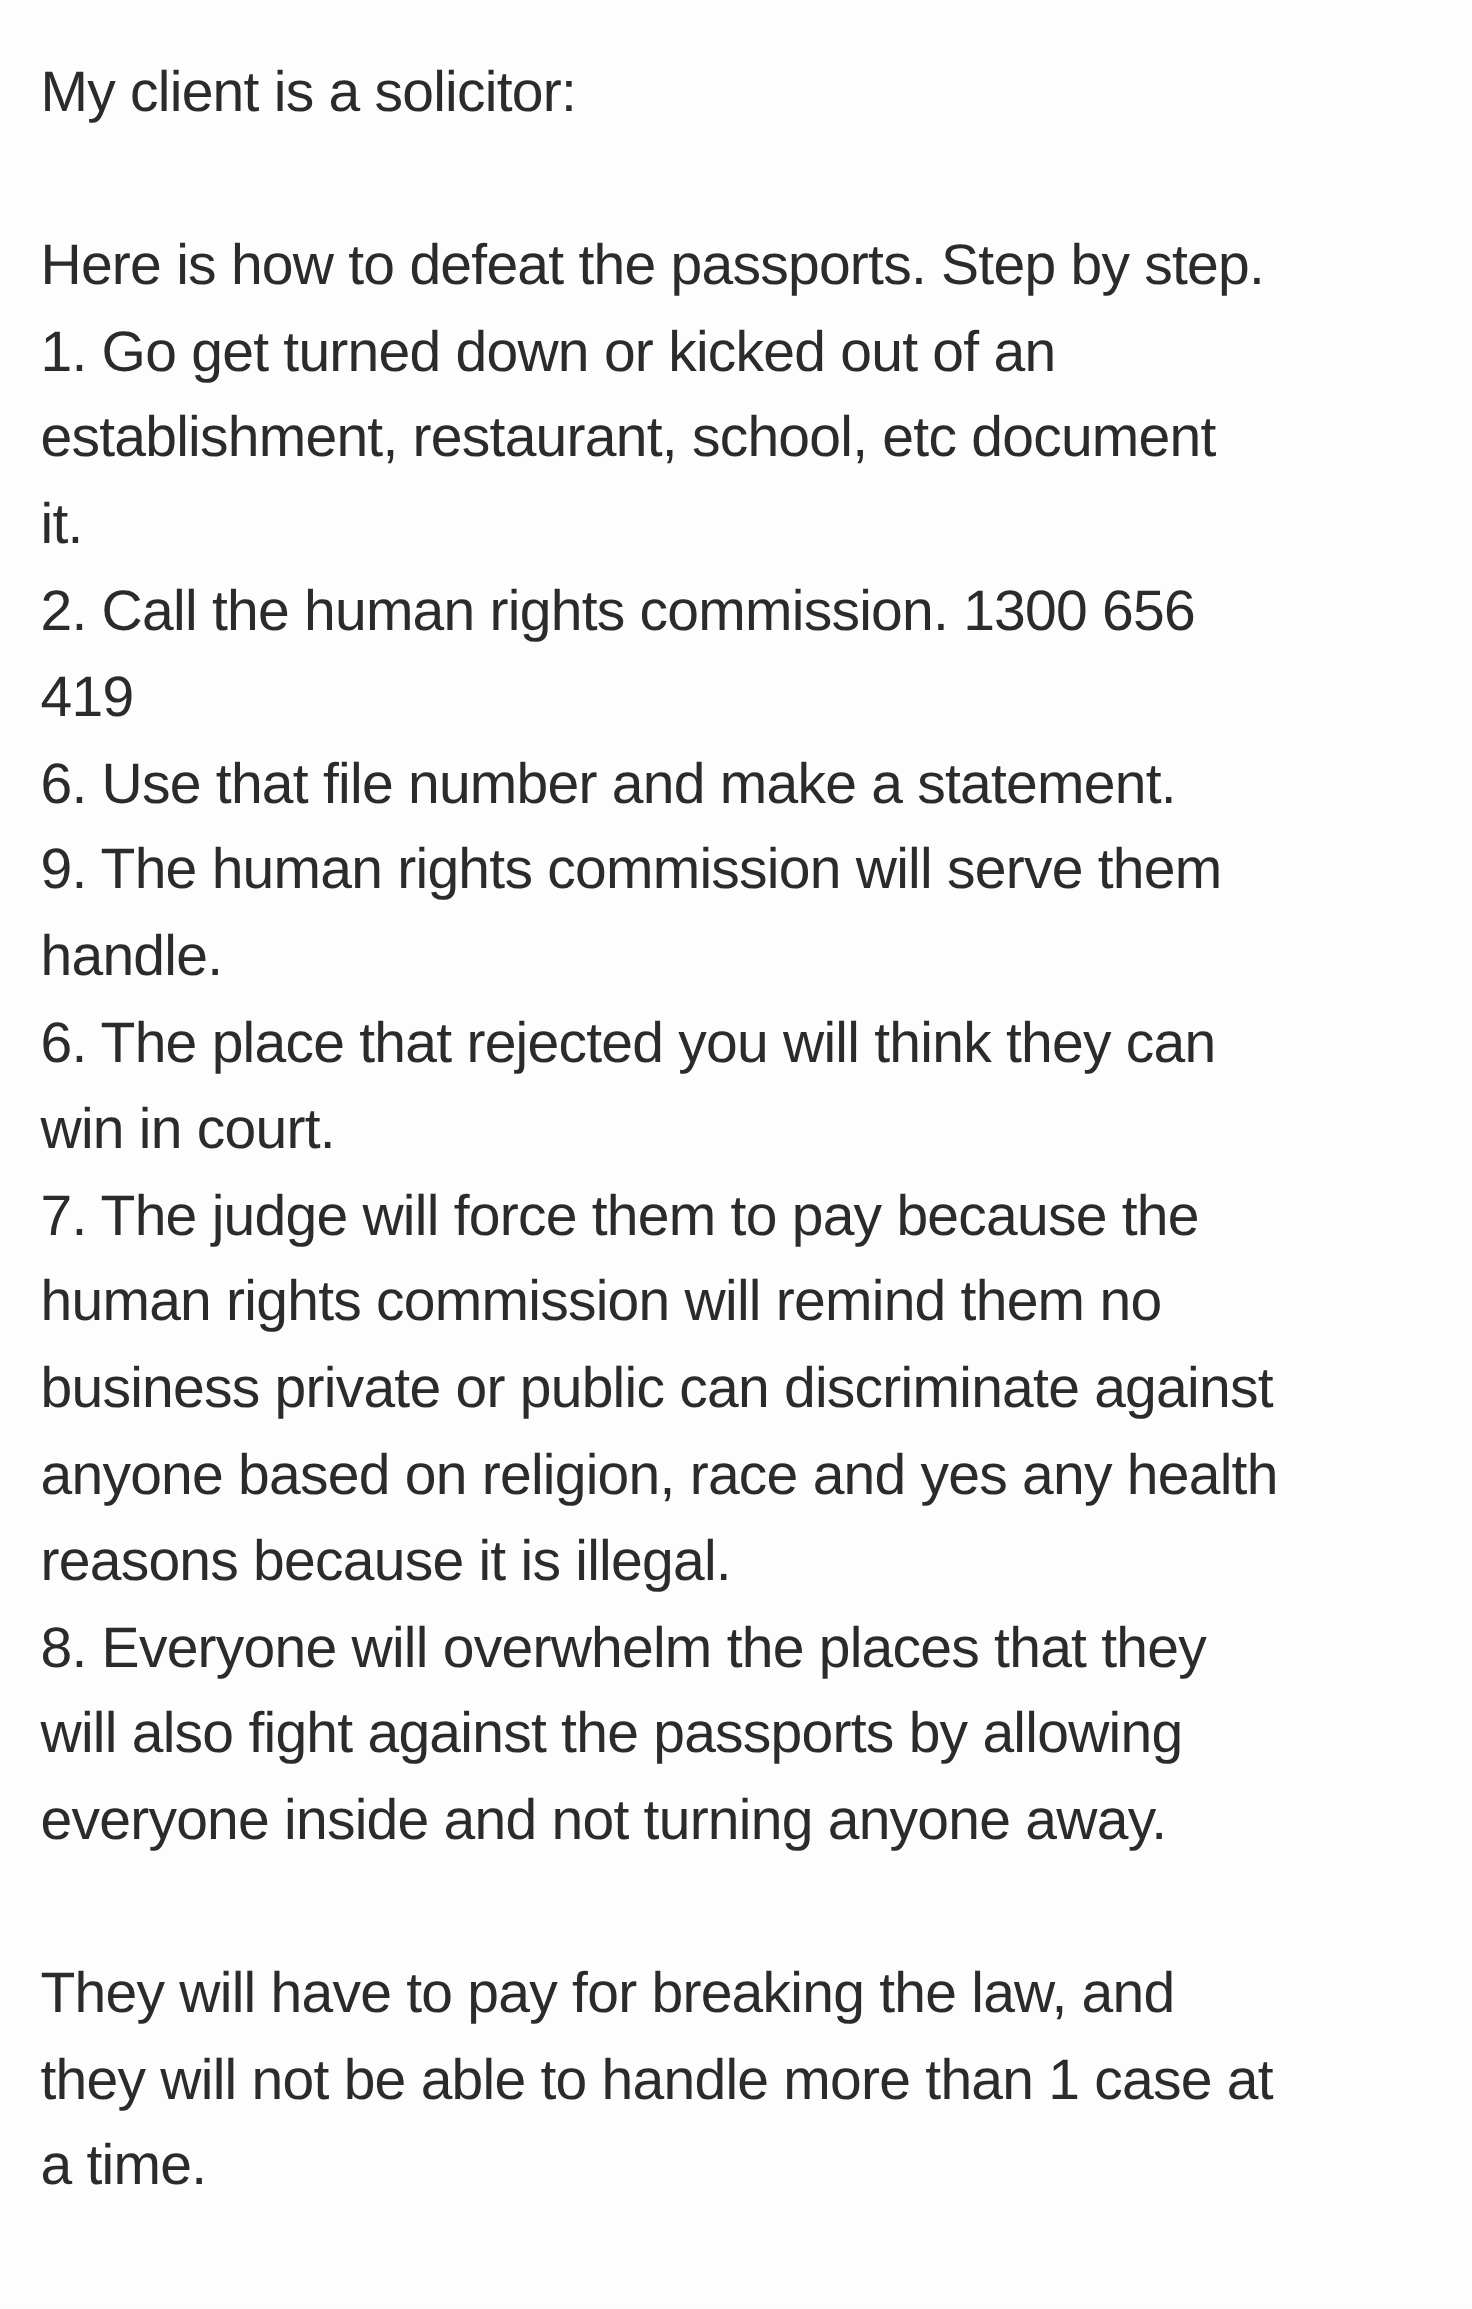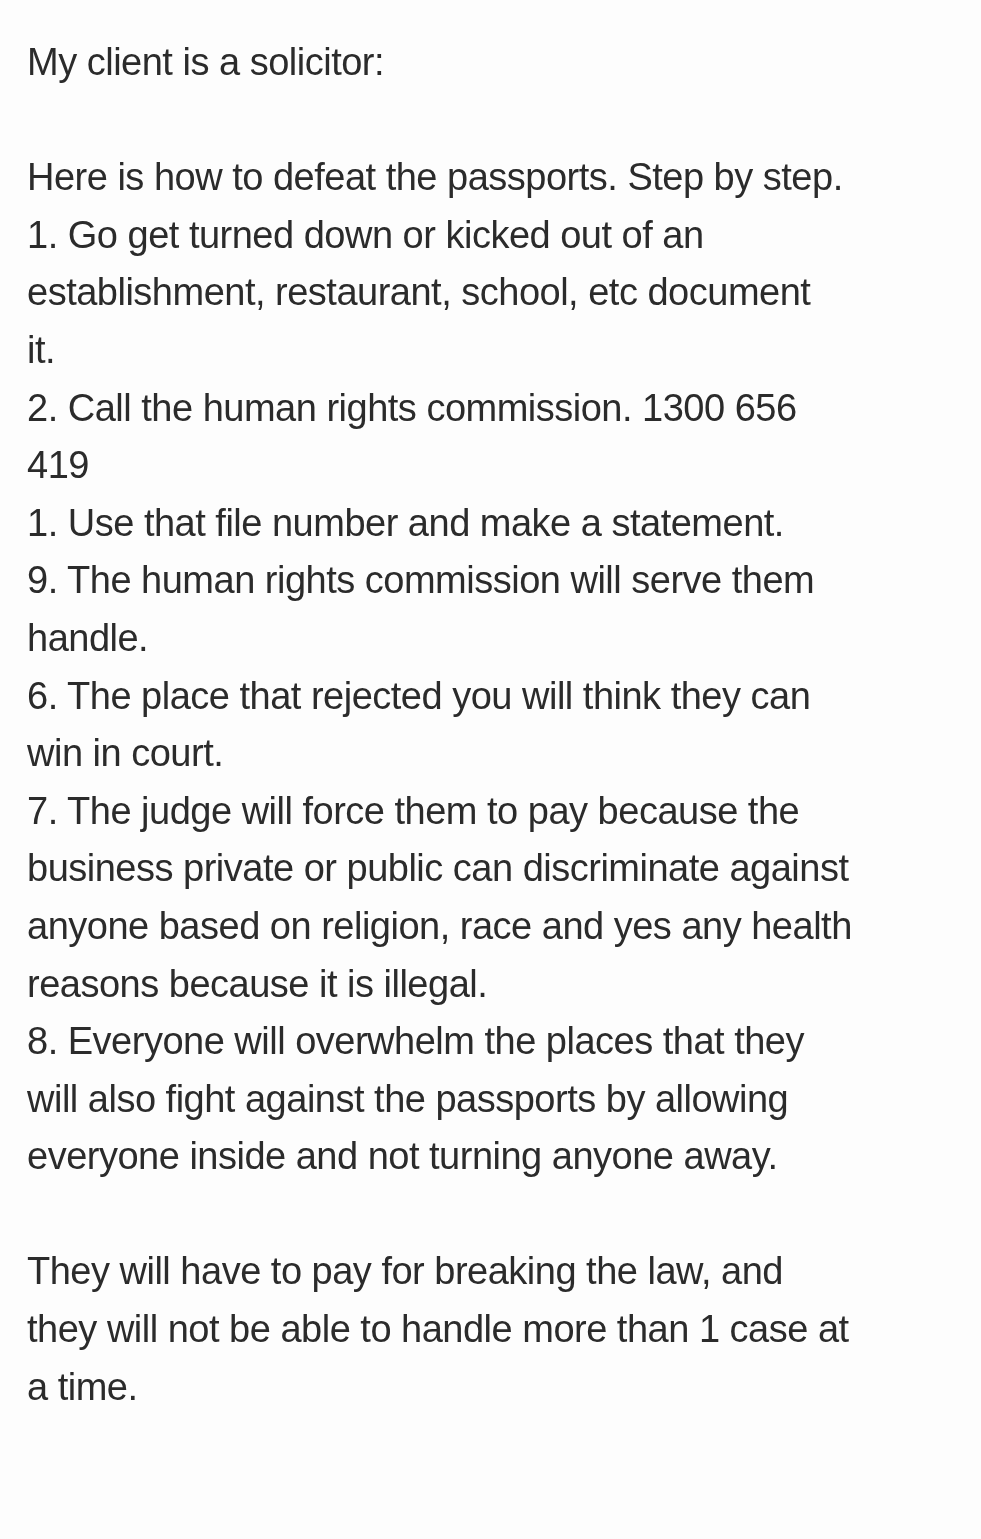--- a/index.html
+++ b/index.html
@@ -66,26 +66,27 @@
       <div class="line">My client is a solicitor:</div>
     </div>
 
     <div class="paragraph">
       <div class="line">Here is how to defeat the passports. Step by step.</div>
       <div class="line">1. Go get turned down or kicked out of an</div>
       <div class="line">establishment, restaurant, school, etc document</div>
       <div class="line">it.</div>
       <div class="line">2. Call the human rights commission. 1300 656</div>
       <div class="line">419</div>
-      <div class="line">1. Use that file number and make a statement.</div>
+      <div class="line">6. Use that file number and make a statement.</div>
       <div class="line">9. The human rights commission will serve them</div>
       <div class="line">handle.</div>
       <div class="line">6. The place that rejected you will think they can</div>
       <div class="line">win in court.</div>
       <div class="line">7. The judge will force them to pay because the</div>
+      <div class="line">human rights commission will remind them no</div>
       <div class="line">business private or public can discriminate against</div>
       <div class="line">anyone based on religion, race and yes any health</div>
       <div class="line">reasons because it is illegal.</div>
       <div class="line">8. Everyone will overwhelm the places that they</div>
       <div class="line">will also fight against the passports by allowing</div>
       <div class="line">everyone inside and not turning anyone away.</div>
     </div>
 
     <div class="paragraph">
       <div class="line">They will have to pay for breaking the law, and</div>

